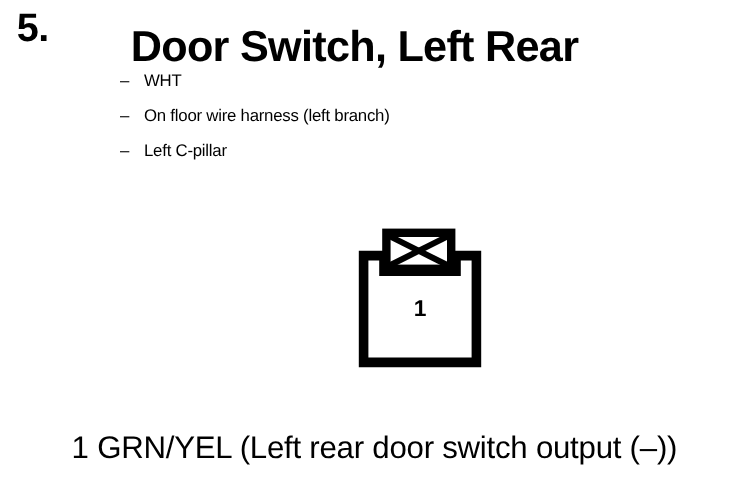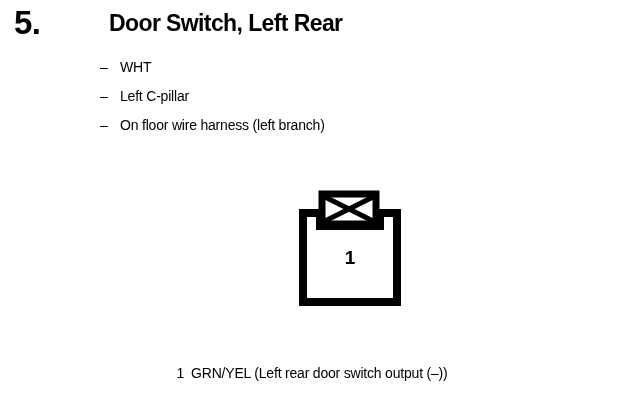--- a/index.html
+++ b/index.html
@@ -32,22 +32,22 @@
     left: 14px;
     top: 0;
     font-size: 33px;
     font-weight: bold;
     line-height: 38px;
     letter-spacing: -0.5px;
   }
   #page-title {
     position: absolute;
     left: 109px;
-    top: 0;
-    font-size: 23px;
+    top: 16px;
+    font-size: 36px;
     font-weight: bold;
     line-height: 38px;
     letter-spacing: -0.6px;
     white-space: nowrap;
   }
 
   
   #attr-list {
     position: absolute;
     left: 100px;
@@ -92,21 +92,21 @@
   
   #pin-legend {
     position: absolute;
     left: 0;
     top: 360px;
     width: 624px;
     text-align: center;
   }
   .legend-line {
     display: inline-block;
-    font-size: 14px;
+    font-size: 26px;
     line-height: 26px;
     white-space: nowrap;
     letter-spacing: -0.2px;
   }
   .legend-pin {
     display: inline-block;
     margin-right: 7px;
   }
 </style>
 </head>
@@ -117,24 +117,24 @@
   <div id="heading">
     <span id="item-number">5.</span>
     <span id="page-title">Door Switch, Left Rear</span>
   </div>
 
   <div id="attr-list">
     <div class="attr-row">
       <span class="attr-dash">–</span><span>WHT</span>
     </div>
     <div class="attr-row">
-      <span class="attr-dash">–</span><span>Left C-pillar</span>
+      <span class="attr-dash">–</span><span>On floor wire harness (left branch)</span>
     </div>
     <div class="attr-row">
-      <span class="attr-dash">–</span><span>On floor wire harness (left branch)</span>
+      <span class="attr-dash">–</span><span>Left C-pillar</span>
     </div>
   </div>
 
   <div id="connector-symbol">
     <svg width="108" height="120" viewBox="0 0 108 120">
 
       <rect x="26" y="4" width="54" height="30" fill="none" stroke="#000000" stroke-width="7"></rect>
 
       <line x1="29" y1="7" x2="77" y2="31" stroke="#000000" stroke-width="5"></line>
       <line x1="29" y1="31" x2="77" y2="7" stroke="#000000" stroke-width="5"></line>

